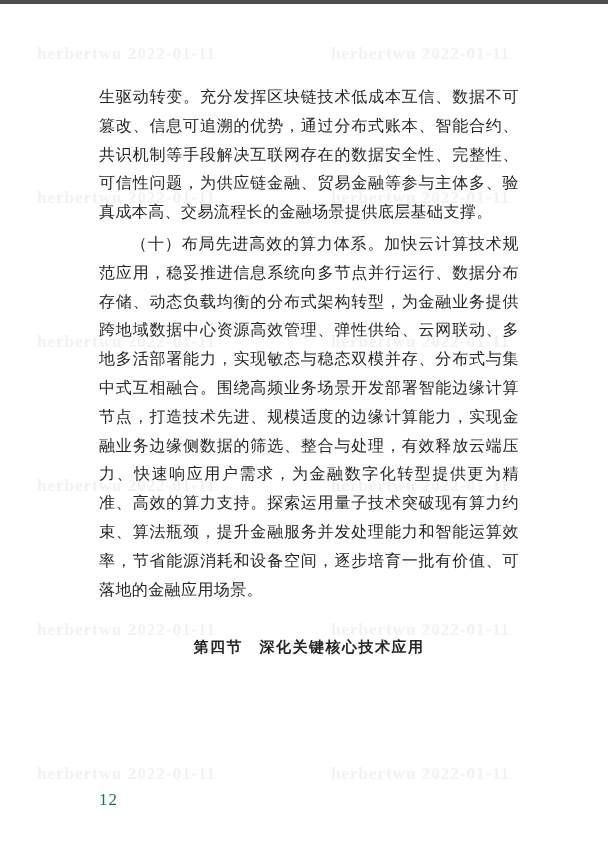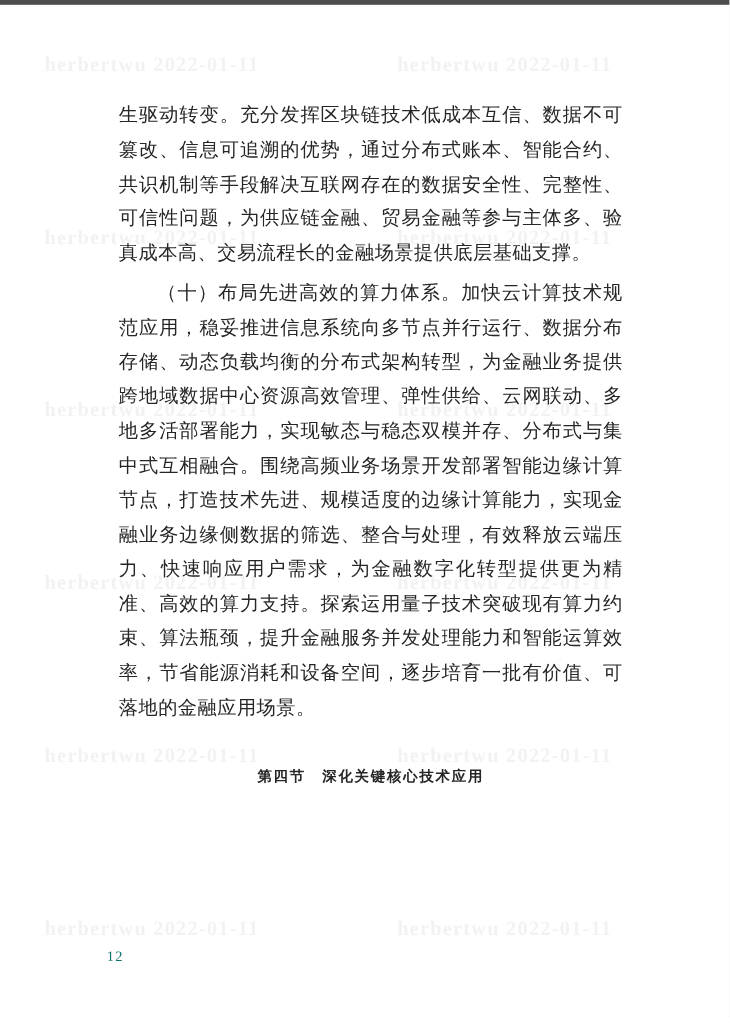--- a/index.html
+++ b/index.html
@@ -27,26 +27,26 @@
     position:absolute; left:95px; top:79px; width:428px;
     color:var(--ink,#262626);
     font-size:16px; line-height:28.8px;
   }
   .para {
     margin:4px; text-align:justify; text-justify:inter-character;
     letter-spacing:0.4px;
   }
   .para.indent { text-indent:2em;font-family:Liberation Mono, monospace; }
   .heading {
-    margin:28px 0 40px 0; font-size:12px; font-weight:700;
+    margin:28px 0 40px 0; font-size:15px; font-weight:700;
     text-align:center; letter-spacing:1.5px;
   }
   .page-number {
-    position:absolute; left:89px; top:790px;
-    font-size:12px; color:#0f766e; letter-spacing:1px;
+    position:absolute; left:99px; top:790px;
+    font-size:17px; color:#0f766e; letter-spacing:1px;
   }
 </style>
 </head>
 <body>
 
 <div class="page">
   <div class="top-strip"></div>
   <div class="watermark-layer">
       <div class="wm" style="left: 37px; top: 44px;">herbertwu 2022-01-11</div>
       <div class="wm" style="left: 331px; top: 44px;">herbertwu 2022-01-11</div>

